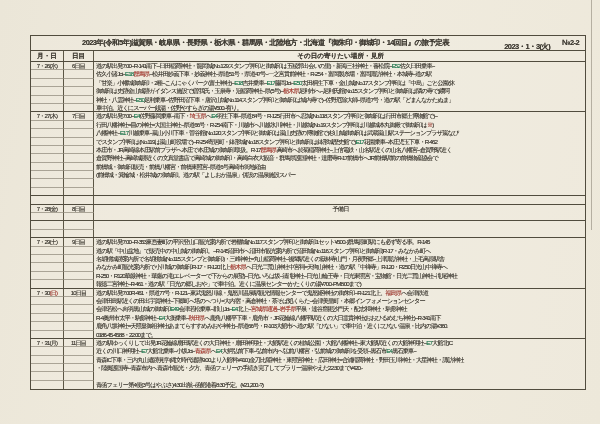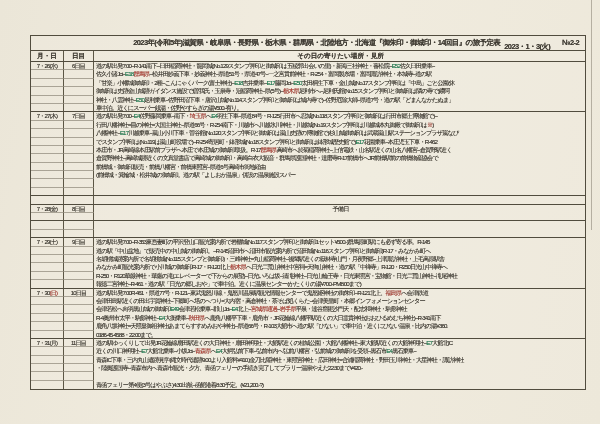--- a/index.html
+++ b/index.html
@@ -14,21 +14,21 @@
     position:absolute;left:30px;top:35px;width:556px;
     border:1.2px solid #514c3e;background:rgba(255,255,255,0.06);
     box-sizing:border-box;
   }
   .title-row{
     display:flex;align-items:center;white-space:nowrap;overflow:hidden;
     font-weight:bold;font-size:7.5px;letter-spacing:-0.6px;
     height:14px;line-height:14px;border-bottom:1px solid #514c3e;
     text-shadow:0 0 .4px rgba(62,58,50,.7);
   }
-  .title-main{flex:1;text-align:right;}
+  .title-main{flex:1;text-align:center;}
   .title-date{margin:7px 12px 0 4px;}
   .title-no{margin-right:6px;}
   .hdr{
     display:flex;font-size:6.6px;font-weight:bold;height:10px;line-height:10px;
     border-bottom:1px solid #514c3e;white-space:nowrap;
     text-shadow:0 0 .4px rgba(62,58,50,.7);
   }
   .cell{overflow:hidden;box-sizing:border-box;}
   .cdate{width:33px;border-right:1px solid #5c5645;text-align:center;}
   .cday{width:30px;border-right:1px solid #5c5645;text-align:center;}

